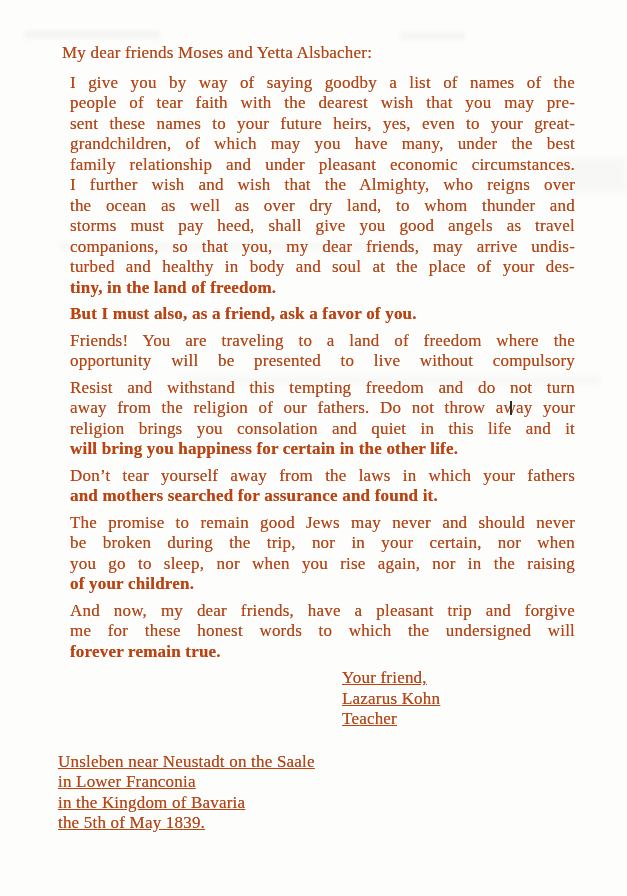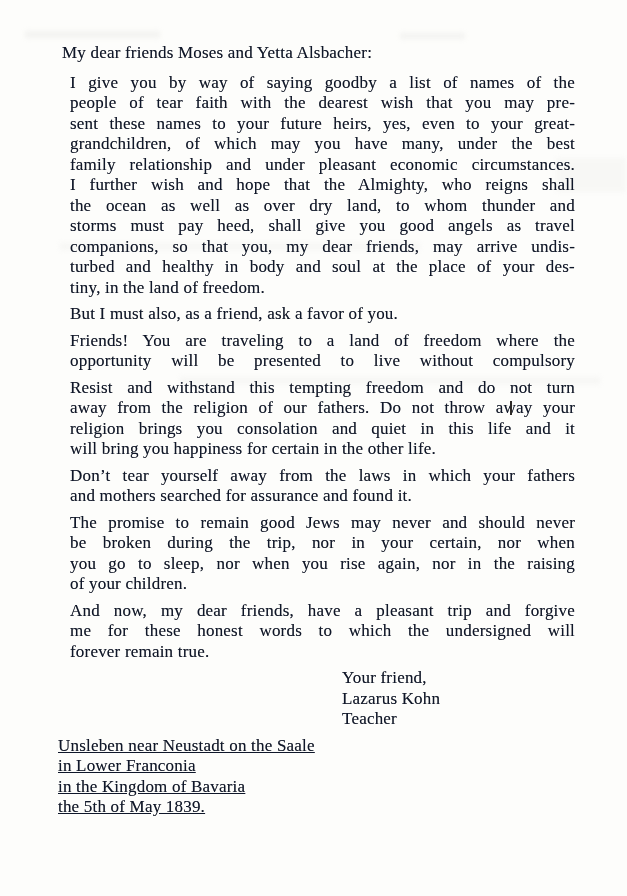--- a/index.html
+++ b/index.html
@@ -9,21 +9,21 @@
     height: 896px;
     background: #ffffff;
     overflow: hidden;
   }
   .page {
     position: relative;
     width: 627px;
     height: 896px;
     background: #fdfdfb;
     font-family: "Liberation Serif", "DejaVu Serif", serif;
-    color: #0f172a;
+    color: #c2410c;
   }
   .letter {
     position: absolute;
     left: 62px;
     top: 43px;
     width: 513px;
     font-size: 17px;
     line-height: 20.5px;
     letter-spacing: 0.2px;
     text-shadow: 0 0 0.4px rgba(56,52,47,0.55);
@@ -35,24 +35,26 @@
     margin: 0 0 6px 8px;
   }
   .line {
     text-align: justify;
     text-align-last: justify;
     white-space: normal;
     hyphens: none;
   }
   .line.last {
     text-align-last: left;
+    font-weight: bold;
   }
   .closing {
     margin-left: 280px;
-    margin-bottom: 6px;
+    margin-bottom: 22px;
+    text-decoration: underline;
   }
   .closing div, .address div {
     text-align: left;
   }
   .address {
     margin-left: -4px;
     text-decoration: underline;
   }
   
   .smudge {
@@ -91,21 +93,21 @@
   <div class="letter">
     <div class="salutation">My dear friends Moses and Yetta Alsbacher:</div>
 
     <div>
         <div class="para">
           <div class="line">I give you by way of saying goodby a list of names of the</div>
           <div class="line">people of tear faith with the dearest wish that you may pre-</div>
           <div class="line">sent these names to your future heirs, yes, even to your great-</div>
           <div class="line">grandchildren, of which may you have many, under the best</div>
           <div class="line">family relationship and under pleasant economic circumstances.</div>
-          <div class="line">I further wish and hope that the Almighty, who reigns shall</div>
+          <div class="line">I further wish and wish that the Almighty, who reigns over</div>
           <div class="line">the ocean as well as over dry land, to whom thunder and</div>
           <div class="line">storms must pay heed, shall give you good angels as travel</div>
           <div class="line">companions, so that you, my dear friends, may arrive undis-</div>
           <div class="line">turbed and healthy in body and soul at the place of your des-</div>
           <div class="line last">tiny, in the land of freedom.</div>
         </div>
         <div class="para">
           <div class="line last">But I must also, as a friend, ask a favor of you.</div>
         </div>
         <div class="para">

